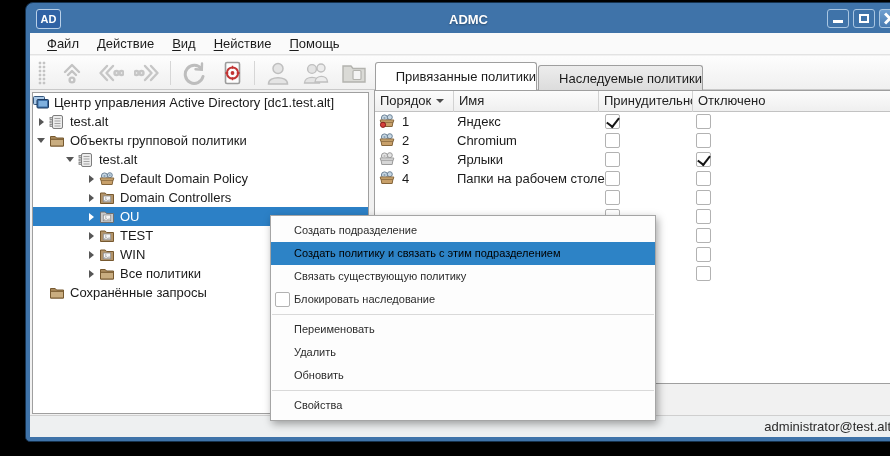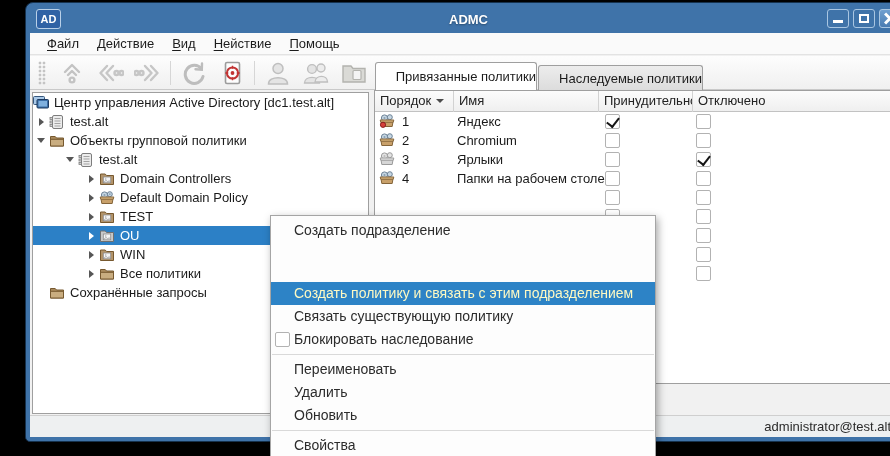--- a/index.html
+++ b/index.html
@@ -69,23 +69,23 @@
   .order { position:absolute; left:27px; top:0; font-size:13px; line-height:19px; color:#1a1a1a; }
   .rname { position:absolute; left:82px; top:0; font-size:13px; line-height:19px; color:#1a1a1a; white-space:nowrap; }
   .checkbox { position:absolute; top:2px; width:15px; height:15px; background:#fff;
               border:1px solid #b2b2b2; border-radius:2px; }
   .checkbox.checked::after { content:""; position:absolute; left:3px; top:0px; width:6px; height:10px;
               border-right:2px solid #151515; border-bottom:2px solid #151515; transform:rotate(38deg); }
   .cb-forced { left:230px; } .cb-disabled { left:321px; }
   
   #context-menu { position:absolute; left:270px; top:215px; width:386px; background:#fdfdfd;
                   border:1px solid #a5a5a5; box-shadow:2px 3px 8px rgba(0,0,0,.35); z-index:50; padding:3px 0; }
-  .mitem { position:relative; height:23px; line-height:23px; font-size:14px; color:#2c2c2c;
+  .mitem { position:relative; height:23px; line-height:23px; font-size:11px; color:#2c2c2c;
            padding-left:23px; white-space:nowrap; }
-  .mitem.highlighted { background:#2d83c6; color:#fef9c3;margin-top:40px; }
+  .mitem.highlighted { background:#2d83c6; color:#000000; }
   .msep { border-top:1px solid #d9d9d9; margin:3px 1px; }
   .mcheckbox { position:absolute; left:4px; top:4px; width:15px; height:15px; background:#fff;
                border:1px solid #b2b2b2; border-radius:2px; }
   
   #statusbar { position:absolute; left:0; right:0; bottom:0; height:22px; background:#eef0f1;
                border-top:1px solid #cfcfcf; }
   #status-user { position:absolute; right:16px; top:3px; font-size:13px; color:#2a2a2a; }
   #status-grip { position:absolute; right:2px; bottom:2px; width:11px; height:11px;
                  background-image:radial-gradient(circle at 2px 2px,#b9b9b9 1.1px,transparent 1.5px);
                  background-size:4px 4px; }
@@ -230,65 +230,65 @@
               <rect x="1" y="7" width="2.6" height="2" fill="#d2d2d2" stroke="#7d7d7d" stroke-width="0.8"></rect>
               <rect x="1" y="10.5" width="2.6" height="2" fill="#d2d2d2" stroke="#7d7d7d" stroke-width="0.8"></rect>
             </svg>
           </span>
         <span class="tlabel">test.alt</span>
       </div>
       <div class="trow pl2">
         <span class="exp col"></span>
         <span class="ticon">
             <svg width="16" height="16" viewBox="0 0 16 16">
-              <path d="M1.5 3 L6.2 3 L7.6 4.5 L14.5 4.5 L14.5 13.5 L1.5 13.5 Z" fill="#b3946a" stroke="#77592f"></path>
-              <rect x="4.3" y="6" width="7.4" height="5.8" fill="#f5f5f5" stroke="#8a8a8a" stroke-width="0.8"></rect>
-              <circle cx="6.7" cy="8" r="0.8" fill="#ababab"></circle>
-              <path d="M5 11.2 L7 9.4 L8.8 10.8 L10.3 9.7 L11.3 11.2" stroke="#9a9a9a" fill="none" stroke-width="0.8"></path>
-            </svg>
-          </span>
-        <span class="tlabel">Domain Controllers</span>
-      </div>
-      <div class="trow pl2">
-        <span class="exp col"></span>
-        <span class="ticon">
-            <svg width="16" height="16" viewBox="0 0 16 16">
               <circle cx="5.5" cy="5" r="3.1" fill="#c7d7e3" stroke="#6c8296"></circle>
               <circle cx="5.5" cy="5" r="1.1" fill="#8aa2b5"></circle>
               <circle cx="10.8" cy="4.2" r="2.5" fill="#c7d7e3" stroke="#6c8296"></circle>
               <circle cx="10.8" cy="4.2" r="0.9" fill="#8aa2b5"></circle>
               <path d="M2 8.7 L14 8.7 L13.2 13.5 L2.8 13.5 Z" fill="#c8a06a" stroke="#85653a"></path>
               <path d="M1.2 7 L14.8 7 L14.2 9.2 L1.8 9.2 Z" fill="#ddb97f" stroke="#85653a"></path>
             </svg>
           </span>
         <span class="tlabel">Default Domain Policy</span>
       </div>
       <div class="trow pl2">
         <span class="exp col"></span>
         <span class="ticon">
             <svg width="16" height="16" viewBox="0 0 16 16">
               <path d="M1.5 3 L6.2 3 L7.6 4.5 L14.5 4.5 L14.5 13.5 L1.5 13.5 Z" fill="#b3946a" stroke="#77592f"></path>
               <rect x="4.3" y="6" width="7.4" height="5.8" fill="#f5f5f5" stroke="#8a8a8a" stroke-width="0.8"></rect>
               <circle cx="6.7" cy="8" r="0.8" fill="#ababab"></circle>
               <path d="M5 11.2 L7 9.4 L8.8 10.8 L10.3 9.7 L11.3 11.2" stroke="#9a9a9a" fill="none" stroke-width="0.8"></path>
             </svg>
           </span>
-        <span class="tlabel">TEST</span>
+        <span class="tlabel">Domain Controllers</span>
       </div>
       <div class="trow pl2 selected">
         <span class="exp col"></span>
         <span class="ticon">
             <svg width="16" height="16" viewBox="0 0 16 16">
               <path d="M1.5 3 L6.2 3 L7.6 4.5 L14.5 4.5 L14.5 13.5 L1.5 13.5 Z" fill="#c9c9c9" stroke="#6f6f6f"></path>
               <rect x="4.3" y="6" width="7.4" height="5.8" fill="#f5f5f5" stroke="#8a8a8a" stroke-width="0.8"></rect>
               <circle cx="6.7" cy="8" r="0.8" fill="#ababab"></circle>
               <path d="M5 11.2 L7 9.4 L8.8 10.8 L10.3 9.7 L11.3 11.2" stroke="#9a9a9a" fill="none" stroke-width="0.8"></path>
             </svg>
           </span>
         <span class="tlabel">OU</span>
+      </div>
+      <div class="trow pl2">
+        <span class="exp col"></span>
+        <span class="ticon">
+            <svg width="16" height="16" viewBox="0 0 16 16">
+              <path d="M1.5 3 L6.2 3 L7.6 4.5 L14.5 4.5 L14.5 13.5 L1.5 13.5 Z" fill="#b3946a" stroke="#77592f"></path>
+              <rect x="4.3" y="6" width="7.4" height="5.8" fill="#f5f5f5" stroke="#8a8a8a" stroke-width="0.8"></rect>
+              <circle cx="6.7" cy="8" r="0.8" fill="#ababab"></circle>
+              <path d="M5 11.2 L7 9.4 L8.8 10.8 L10.3 9.7 L11.3 11.2" stroke="#9a9a9a" fill="none" stroke-width="0.8"></path>
+            </svg>
+          </span>
+        <span class="tlabel">TEST</span>
       </div>
       <div class="trow pl2">
         <span class="exp col"></span>
         <span class="ticon">
             <svg width="16" height="16" viewBox="0 0 16 16">
               <path d="M1.5 3 L6.2 3 L7.6 4.5 L14.5 4.5 L14.5 13.5 L1.5 13.5 Z" fill="#b3946a" stroke="#77592f"></path>
               <rect x="4.3" y="6" width="7.4" height="5.8" fill="#f5f5f5" stroke="#8a8a8a" stroke-width="0.8"></rect>
               <circle cx="6.7" cy="8" r="0.8" fill="#ababab"></circle>
               <path d="M5 11.2 L7 9.4 L8.8 10.8 L10.3 9.7 L11.3 11.2" stroke="#9a9a9a" fill="none" stroke-width="0.8"></path>
             </svg>

